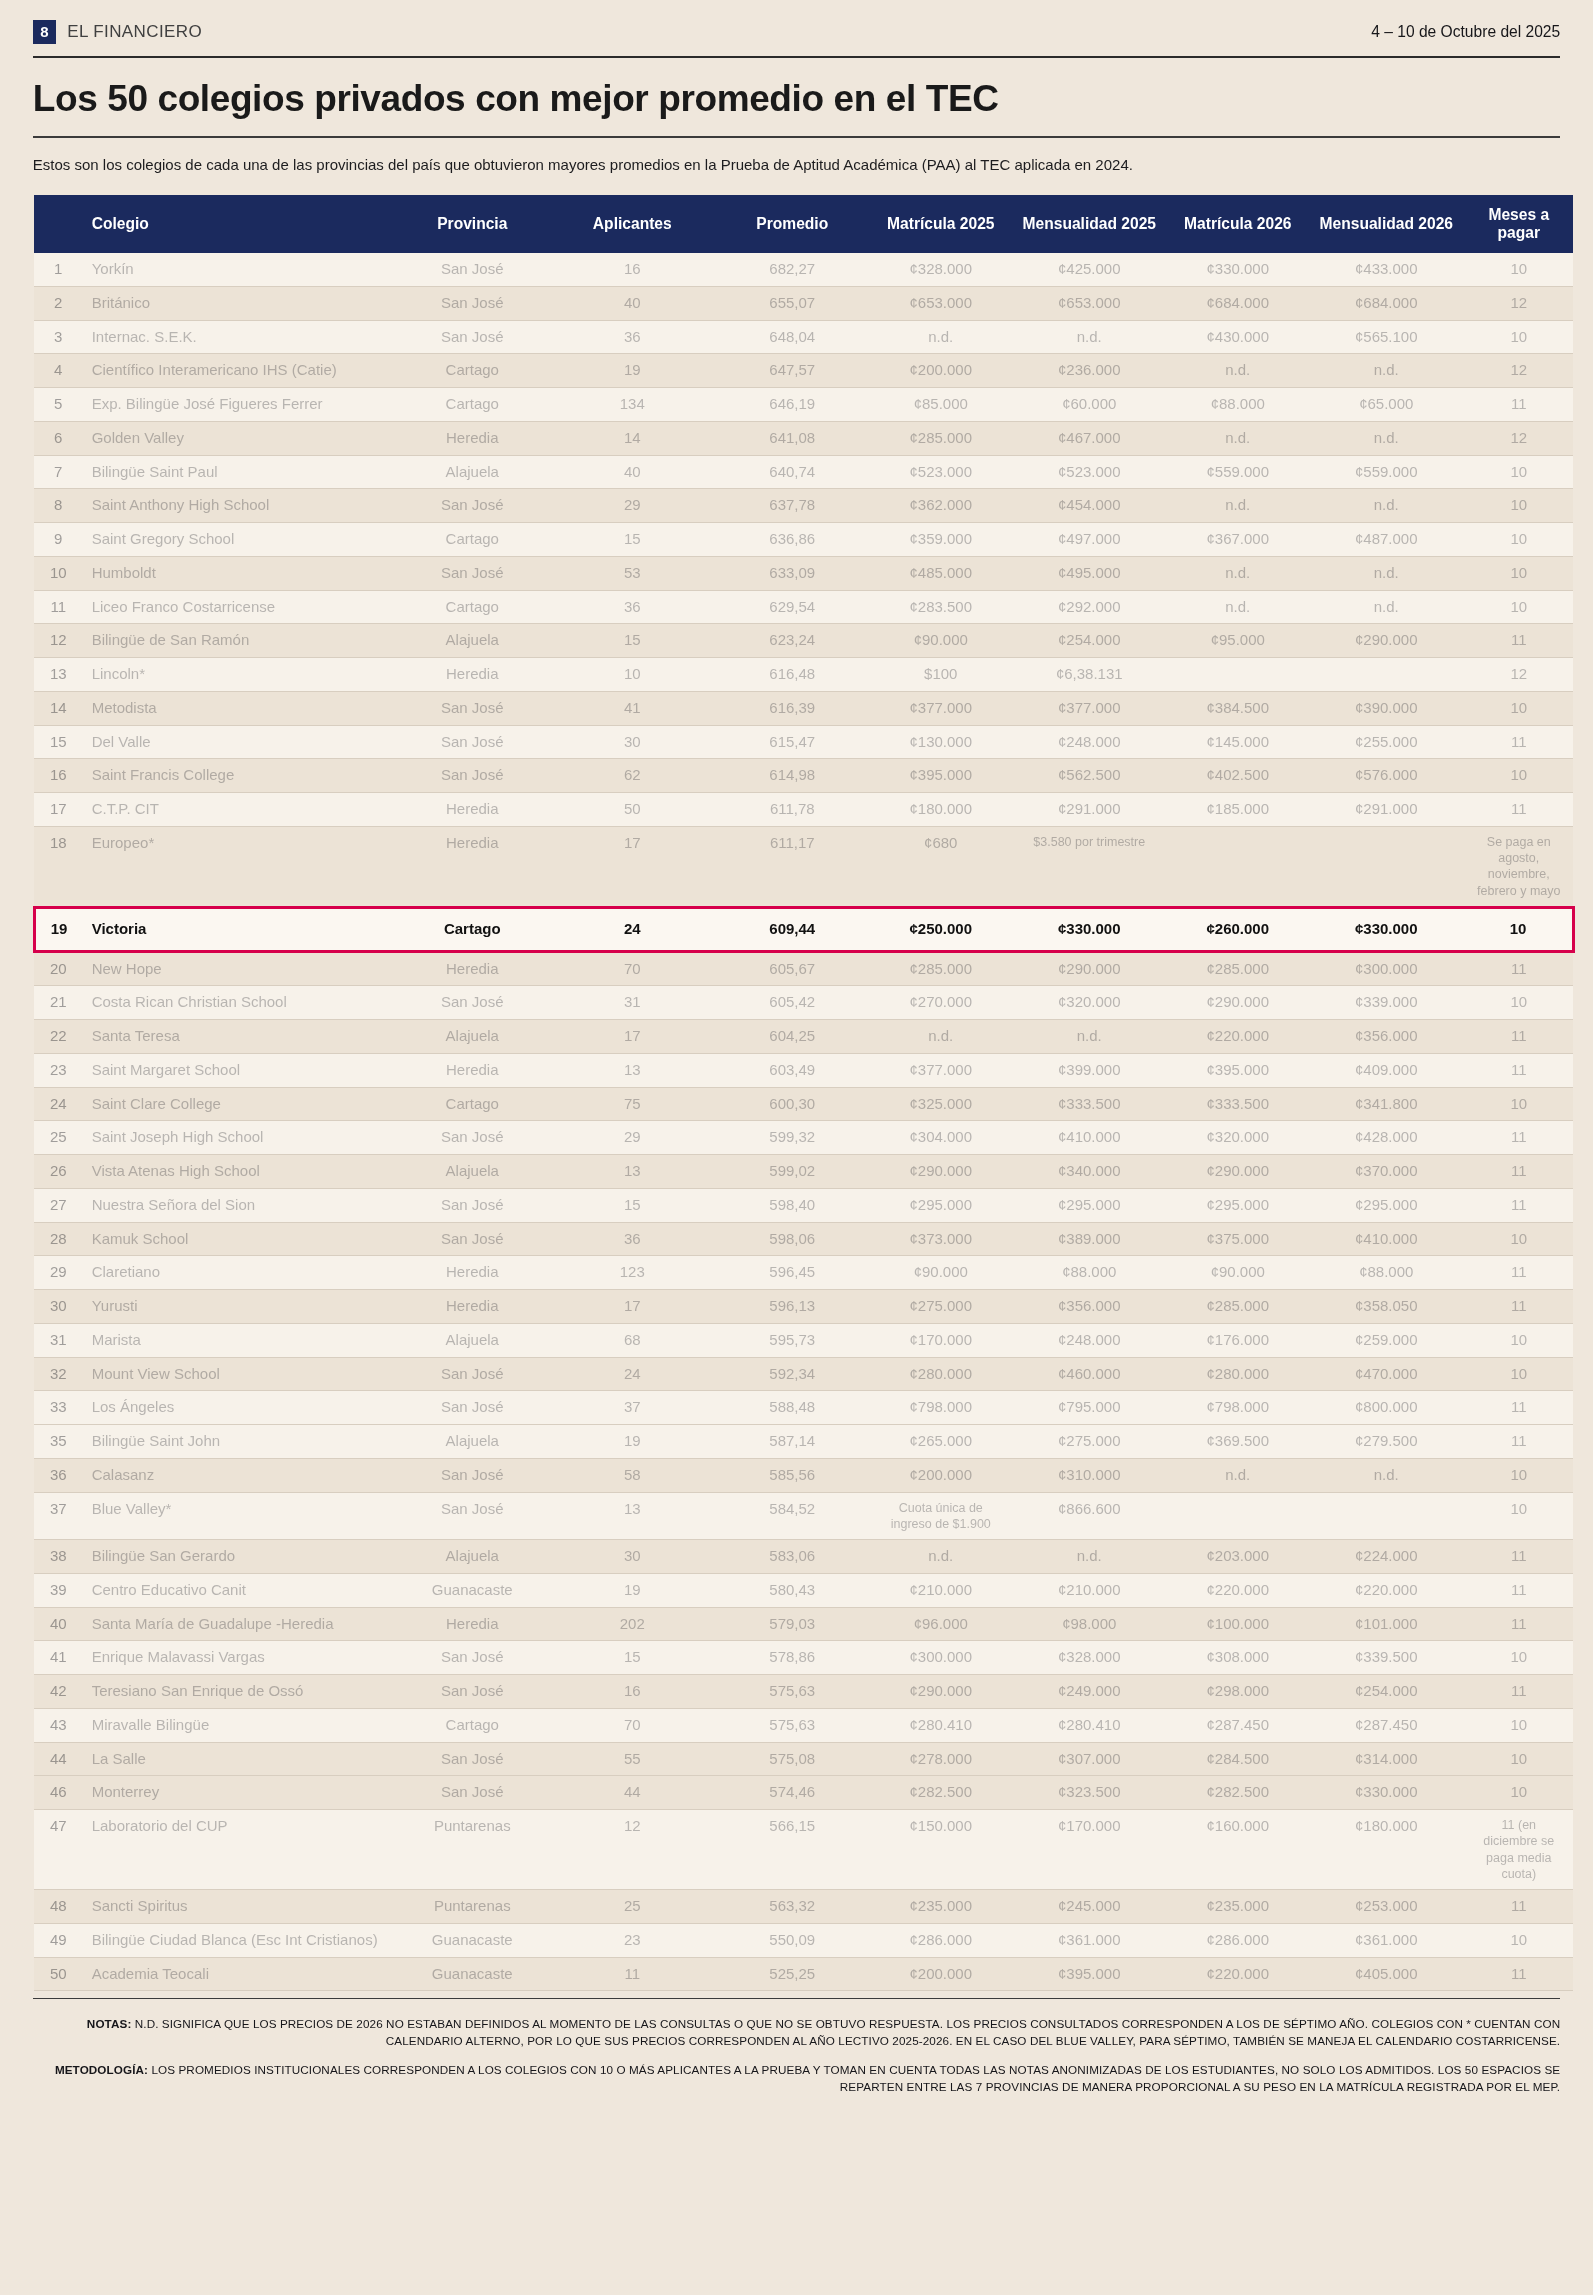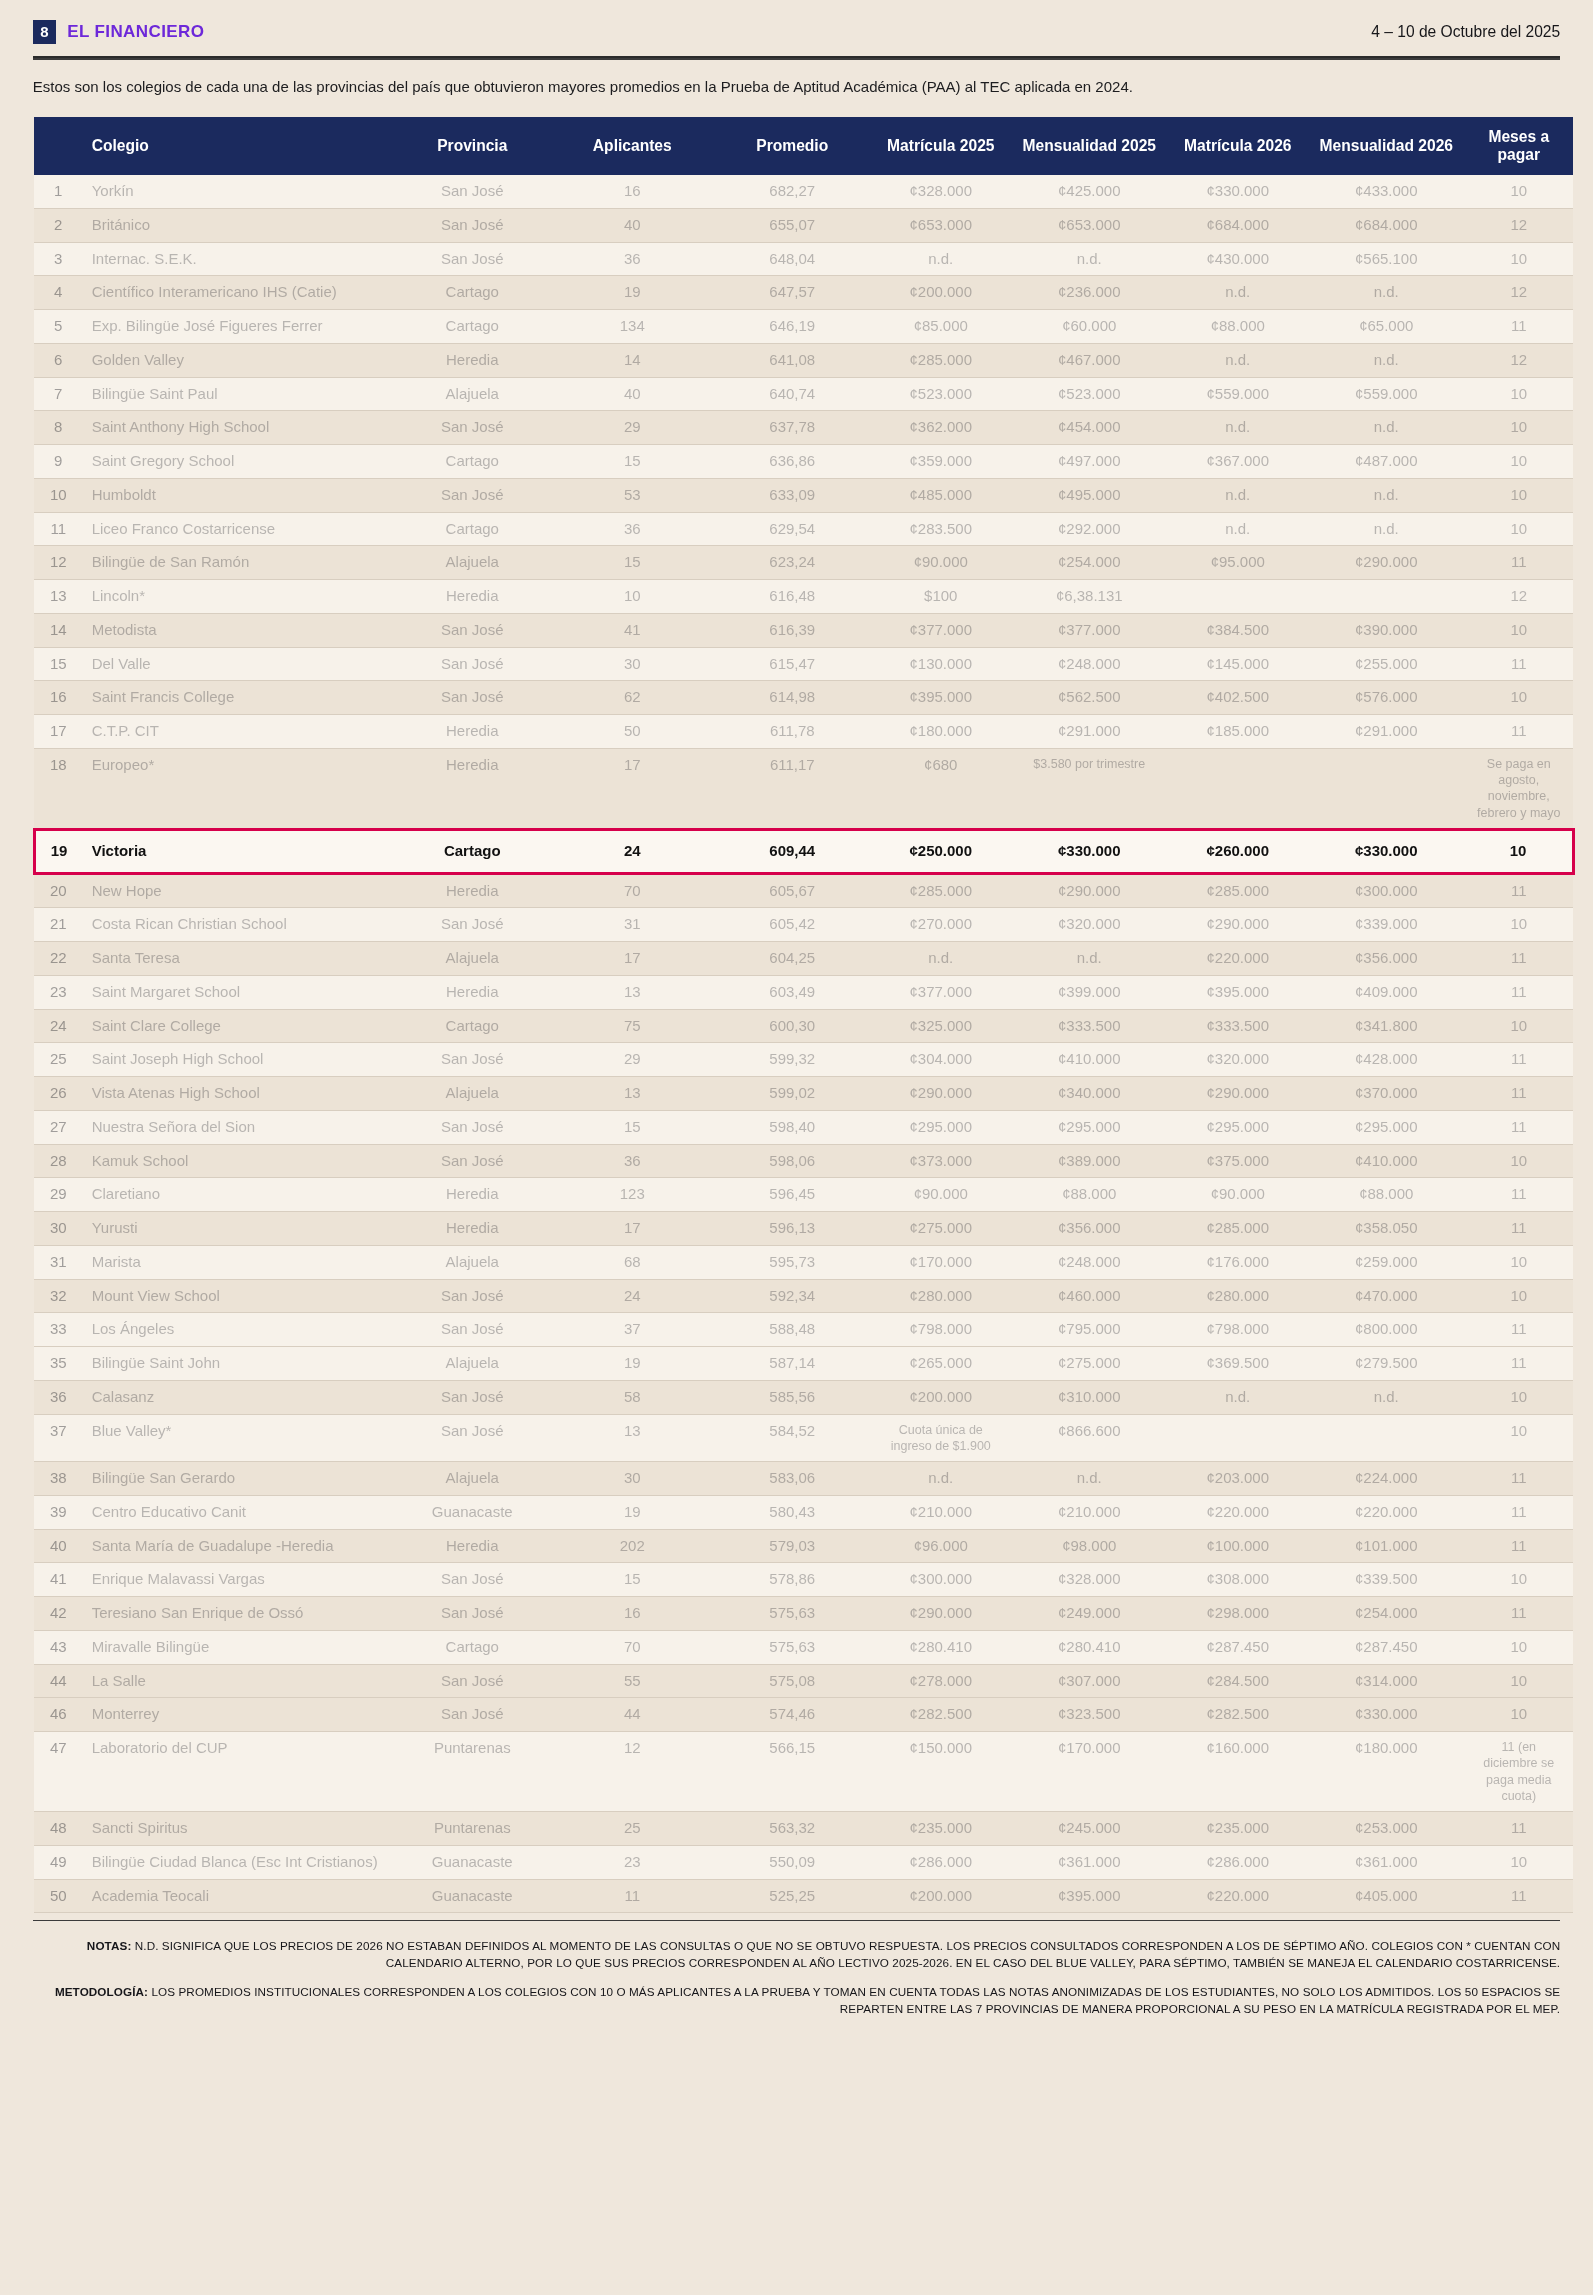--- a/index.html
+++ b/index.html
@@ -29,23 +29,23 @@
   .page-number-box {
     width: 23.4px; height: 23.4px;
     background: #1b2a5e;
     color: #ffffff;
     font-size: 15px;
     font-weight: bold;
     display: flex; align-items: center; justify-content: center;
   }
   .brand {
     font-size: 17px;
-    font-weight: bold;
+    font-weight: normal;
     letter-spacing: 0.4px;
-    color: #6d28d9;
+    color: #404040;
     text-align: center;
   }
   .date-range {
     font-size: 15.6px;
     color: #17171a;
     margin-left: 8px;
   }
   .rule-top {
     height: 2.3px;
     background: #2b2b2b;
@@ -157,20 +157,21 @@
   <div class="masthead">
     <div class="masthead-left">
       <div class="page-number-box">8</div>
       <div class="brand">EL FINANCIERO</div>
     </div>
     <div class="date-range">4 – 10 de Octubre del 2025</div>
   </div>
 
   <div class="rule-top"></div>
 
+  <h1 class="headline">Los 50 colegios privados con mejor promedio en el TEC</h1>
 
   <div class="rule-thin"></div>
 
   <p class="deck">Estos son los colegios de cada una de las provincias del país que obtuvieron mayores promedios en la Prueba de Aptitud Académica (PAA) al TEC aplicada en 2024.</p>
 
   <table class="ranking">
     <thead>
       <tr>
         <th class="th-rank c"></th>
         <th class="th-colegio">Colegio</th>

